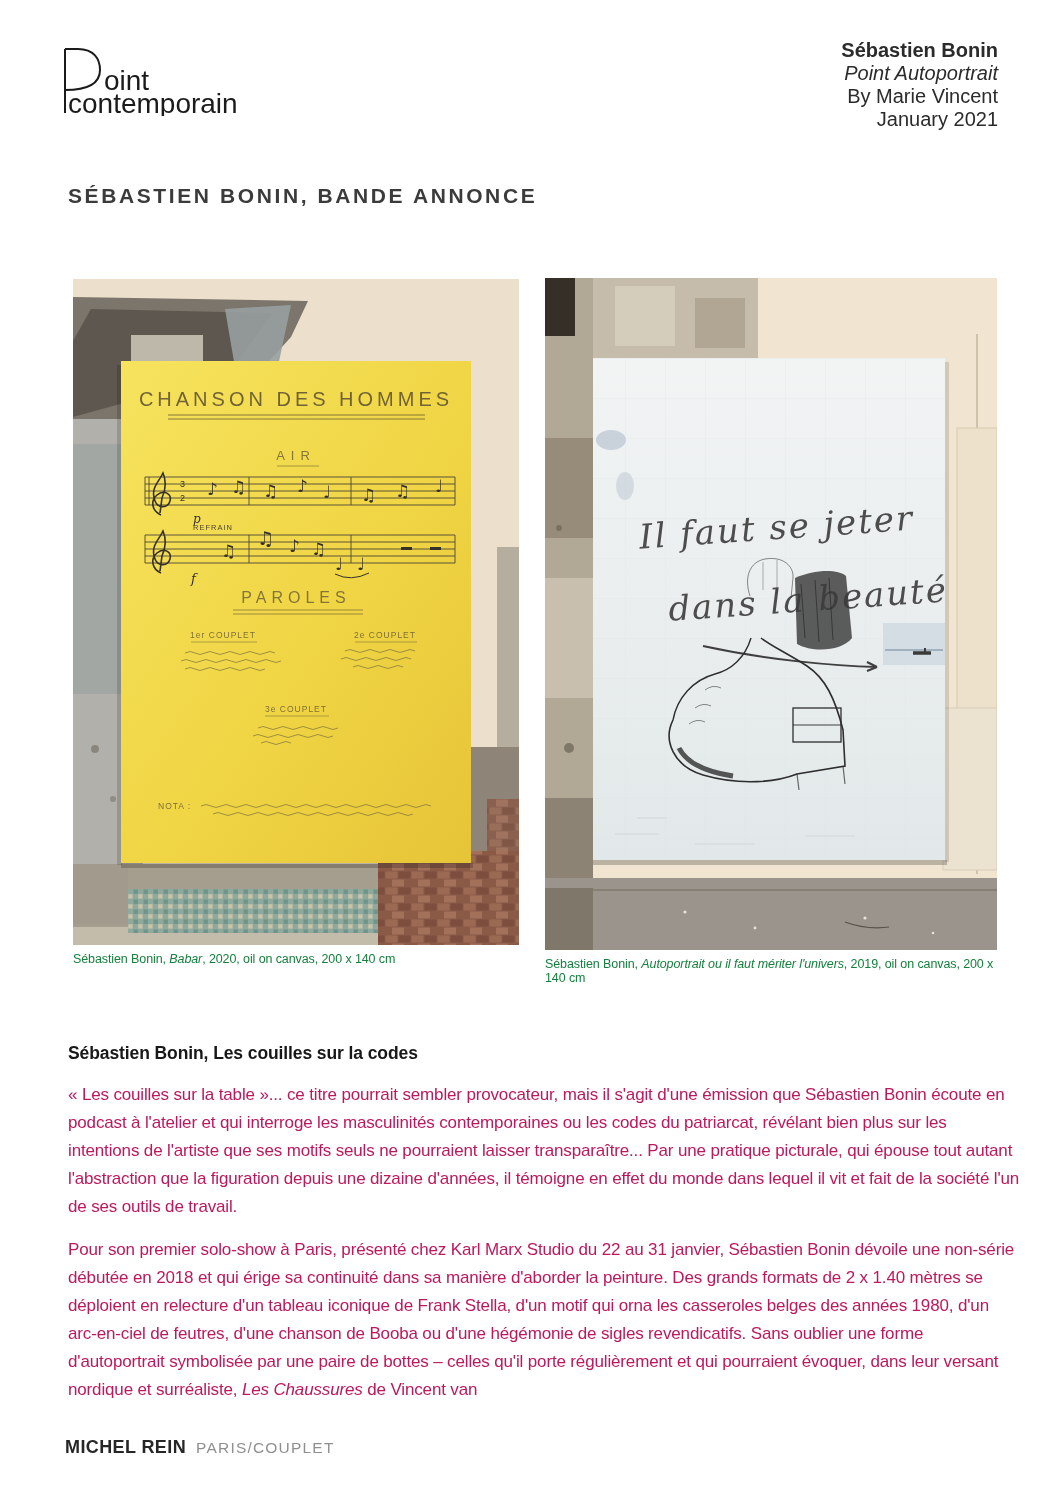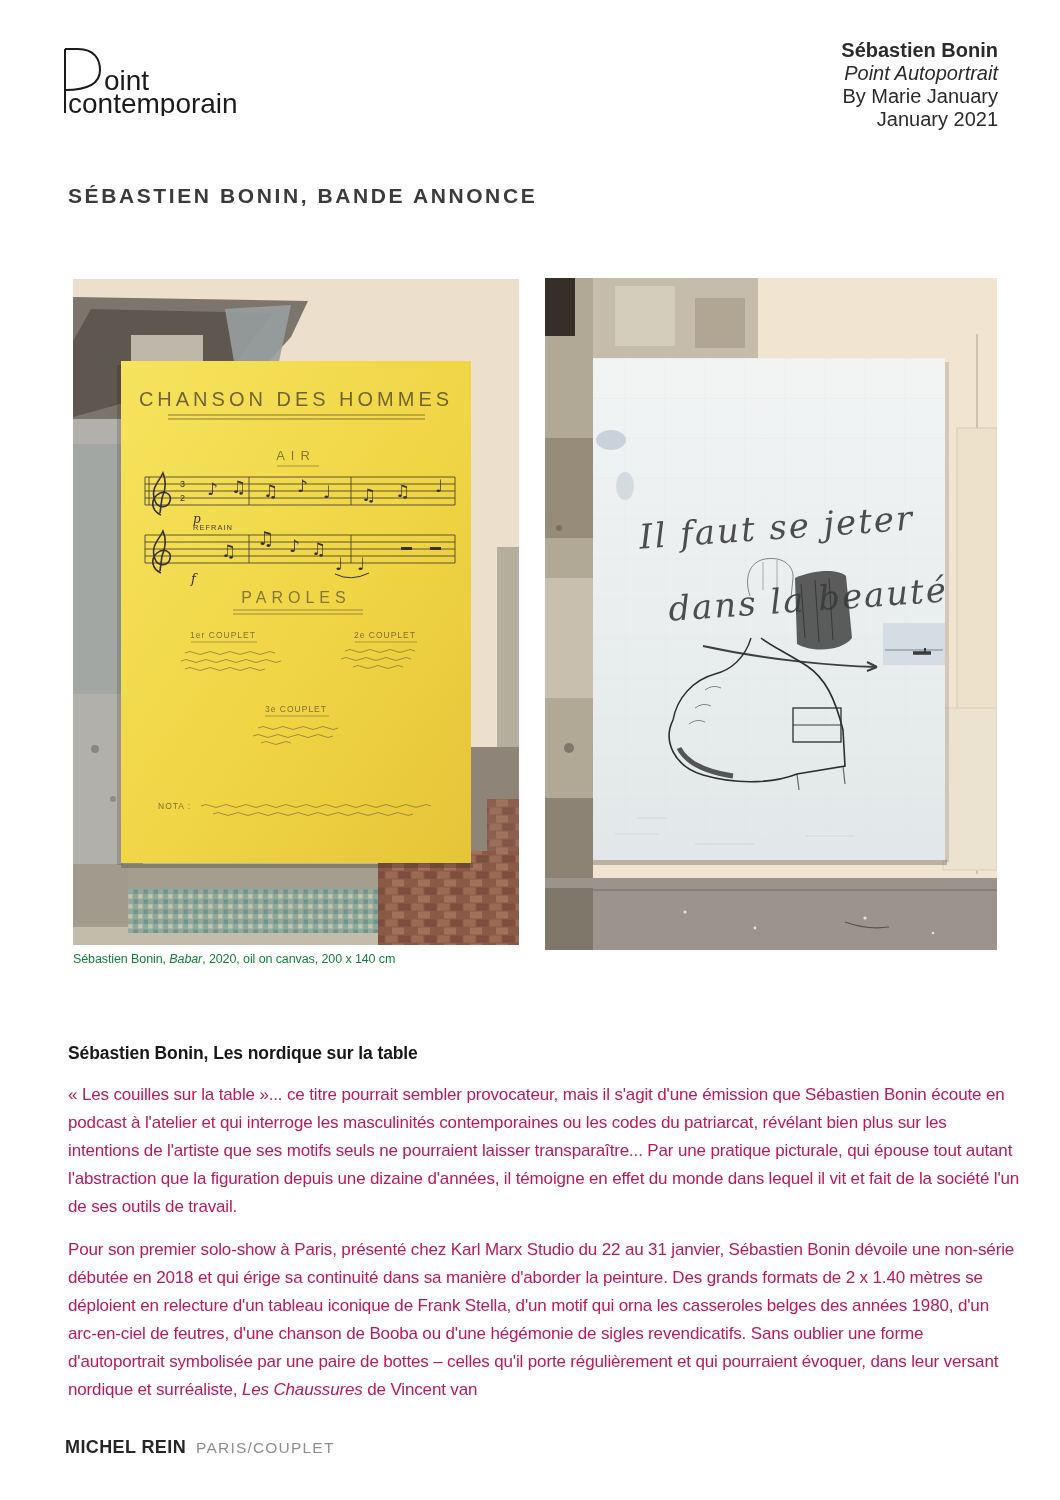--- a/index.html
+++ b/index.html
@@ -46,21 +46,21 @@
         <path d="M6,3 H19 C35,3 41,13 41,24 C41,36 32,44 6,44"></path>
       </g>
       <text x="45" y="44" font-size="28" fill="#1b1b1b" font-family="Liberation Sans, sans-serif">oint</text>
       <text x="9" y="67" font-size="28" fill="#1b1b1b" font-family="Liberation Sans, sans-serif">contemporain</text>
     </svg>
   </div>
 
   <div class="meta">
     <div class="meta-artist">Sébastien Bonin</div>
     <div class="meta-publication">Point Autoportrait</div>
-    <div class="meta-byline">By Marie January</div>
+    <div class="meta-byline">By Marie Vincent</div>
     <div class="meta-date">January 2021</div>
   </div>
 
   <h1 class="page-title">SÉBASTIEN BONIN, BANDE ANNONCE</h1>
 
   <figure class="fig fig-left">
     <div class="photo">
       <svg width="446" height="666" viewBox="0 0 446 666">
         <defs>
           <linearGradient id="yg" x1="0" y1="0" x2="1" y2="1">
@@ -248,24 +248,27 @@
           <rect x="248" y="430" width="48" height="34" stroke-width="1.3"></rect>
           <path d="M248,447 H296" stroke-width="0.9"></path>
           <path d="M150,430 q8,-6 16,-2 M144,446 q8,-6 16,-2 M160,412 q8,-6 16,-2" stroke-width="0.9" opacity="0.6"></path>
           <path d="M252,496 L254,512 M298,488 L300,506" stroke-width="1.2" opacity="0.7"></path>
         </g>
         <g stroke="#c9cfd2" stroke-width="1.2" fill="none" opacity="0.6">
           <path d="M70,556 h44 M150,566 h60 M260,558 h50 M92,540 h30"></path>
         </g>
       </svg>
     </div>
+    <figcaption>
+      <span>Sébastien Bonin, </span><em>Autoportrait ou il faut mériter l'univers</em><span>, 2019, oil on canvas, 200 x 140 cm</span>
+    </figcaption>
   </figure>
 
   <section class="article">
-    <h2>Sébastien Bonin, Les nordique sur la table</h2>
+    <h2>Sébastien Bonin, Les couilles sur la codes</h2>
     <p>« Les couilles sur la table »... ce titre pourrait sembler provocateur, mais il s'agit d'une émission que Sébastien Bonin écoute en podcast à l'atelier et qui interroge les masculinités contemporaines ou les codes du patriarcat, révélant bien plus sur les intentions de l'artiste que ses motifs seuls ne pourraient laisser transparaître... Par une pratique picturale, qui épouse tout autant l'abstraction que la figuration depuis une dizaine d'années, il témoigne en effet du monde dans lequel il vit et fait de la société l'un de ses outils de travail.</p>
     <p><span>Pour son premier solo-show à Paris, présenté chez Karl Marx Studio du 22 au 31 janvier, Sébastien Bonin dévoile une non-série débutée en 2018 et qui érige sa continuité dans sa manière d'aborder la peinture. Des grands formats de 2 x 1.40 mètres se déploient en relecture d'un tableau iconique de Frank Stella, d'un motif qui orna les casseroles belges des années 1980, d'un arc-en-ciel de feutres, d'une chanson de Booba ou d'une hégémonie de sigles revendicatifs. Sans oublier une forme d'autoportrait symbolisée par une paire de bottes – celles qu'il porte régulièrement et qui pourraient évoquer, dans leur versant nordique et surréaliste, </span><em>Les Chaussures</em><span> de Vincent van</span></p>
   </section>
 
   <footer class="footer">
     <span class="footer-gallery">MICHEL REIN</span>
     <span class="footer-location">PARIS/COUPLET</span>
   </footer>
 
 </div>

